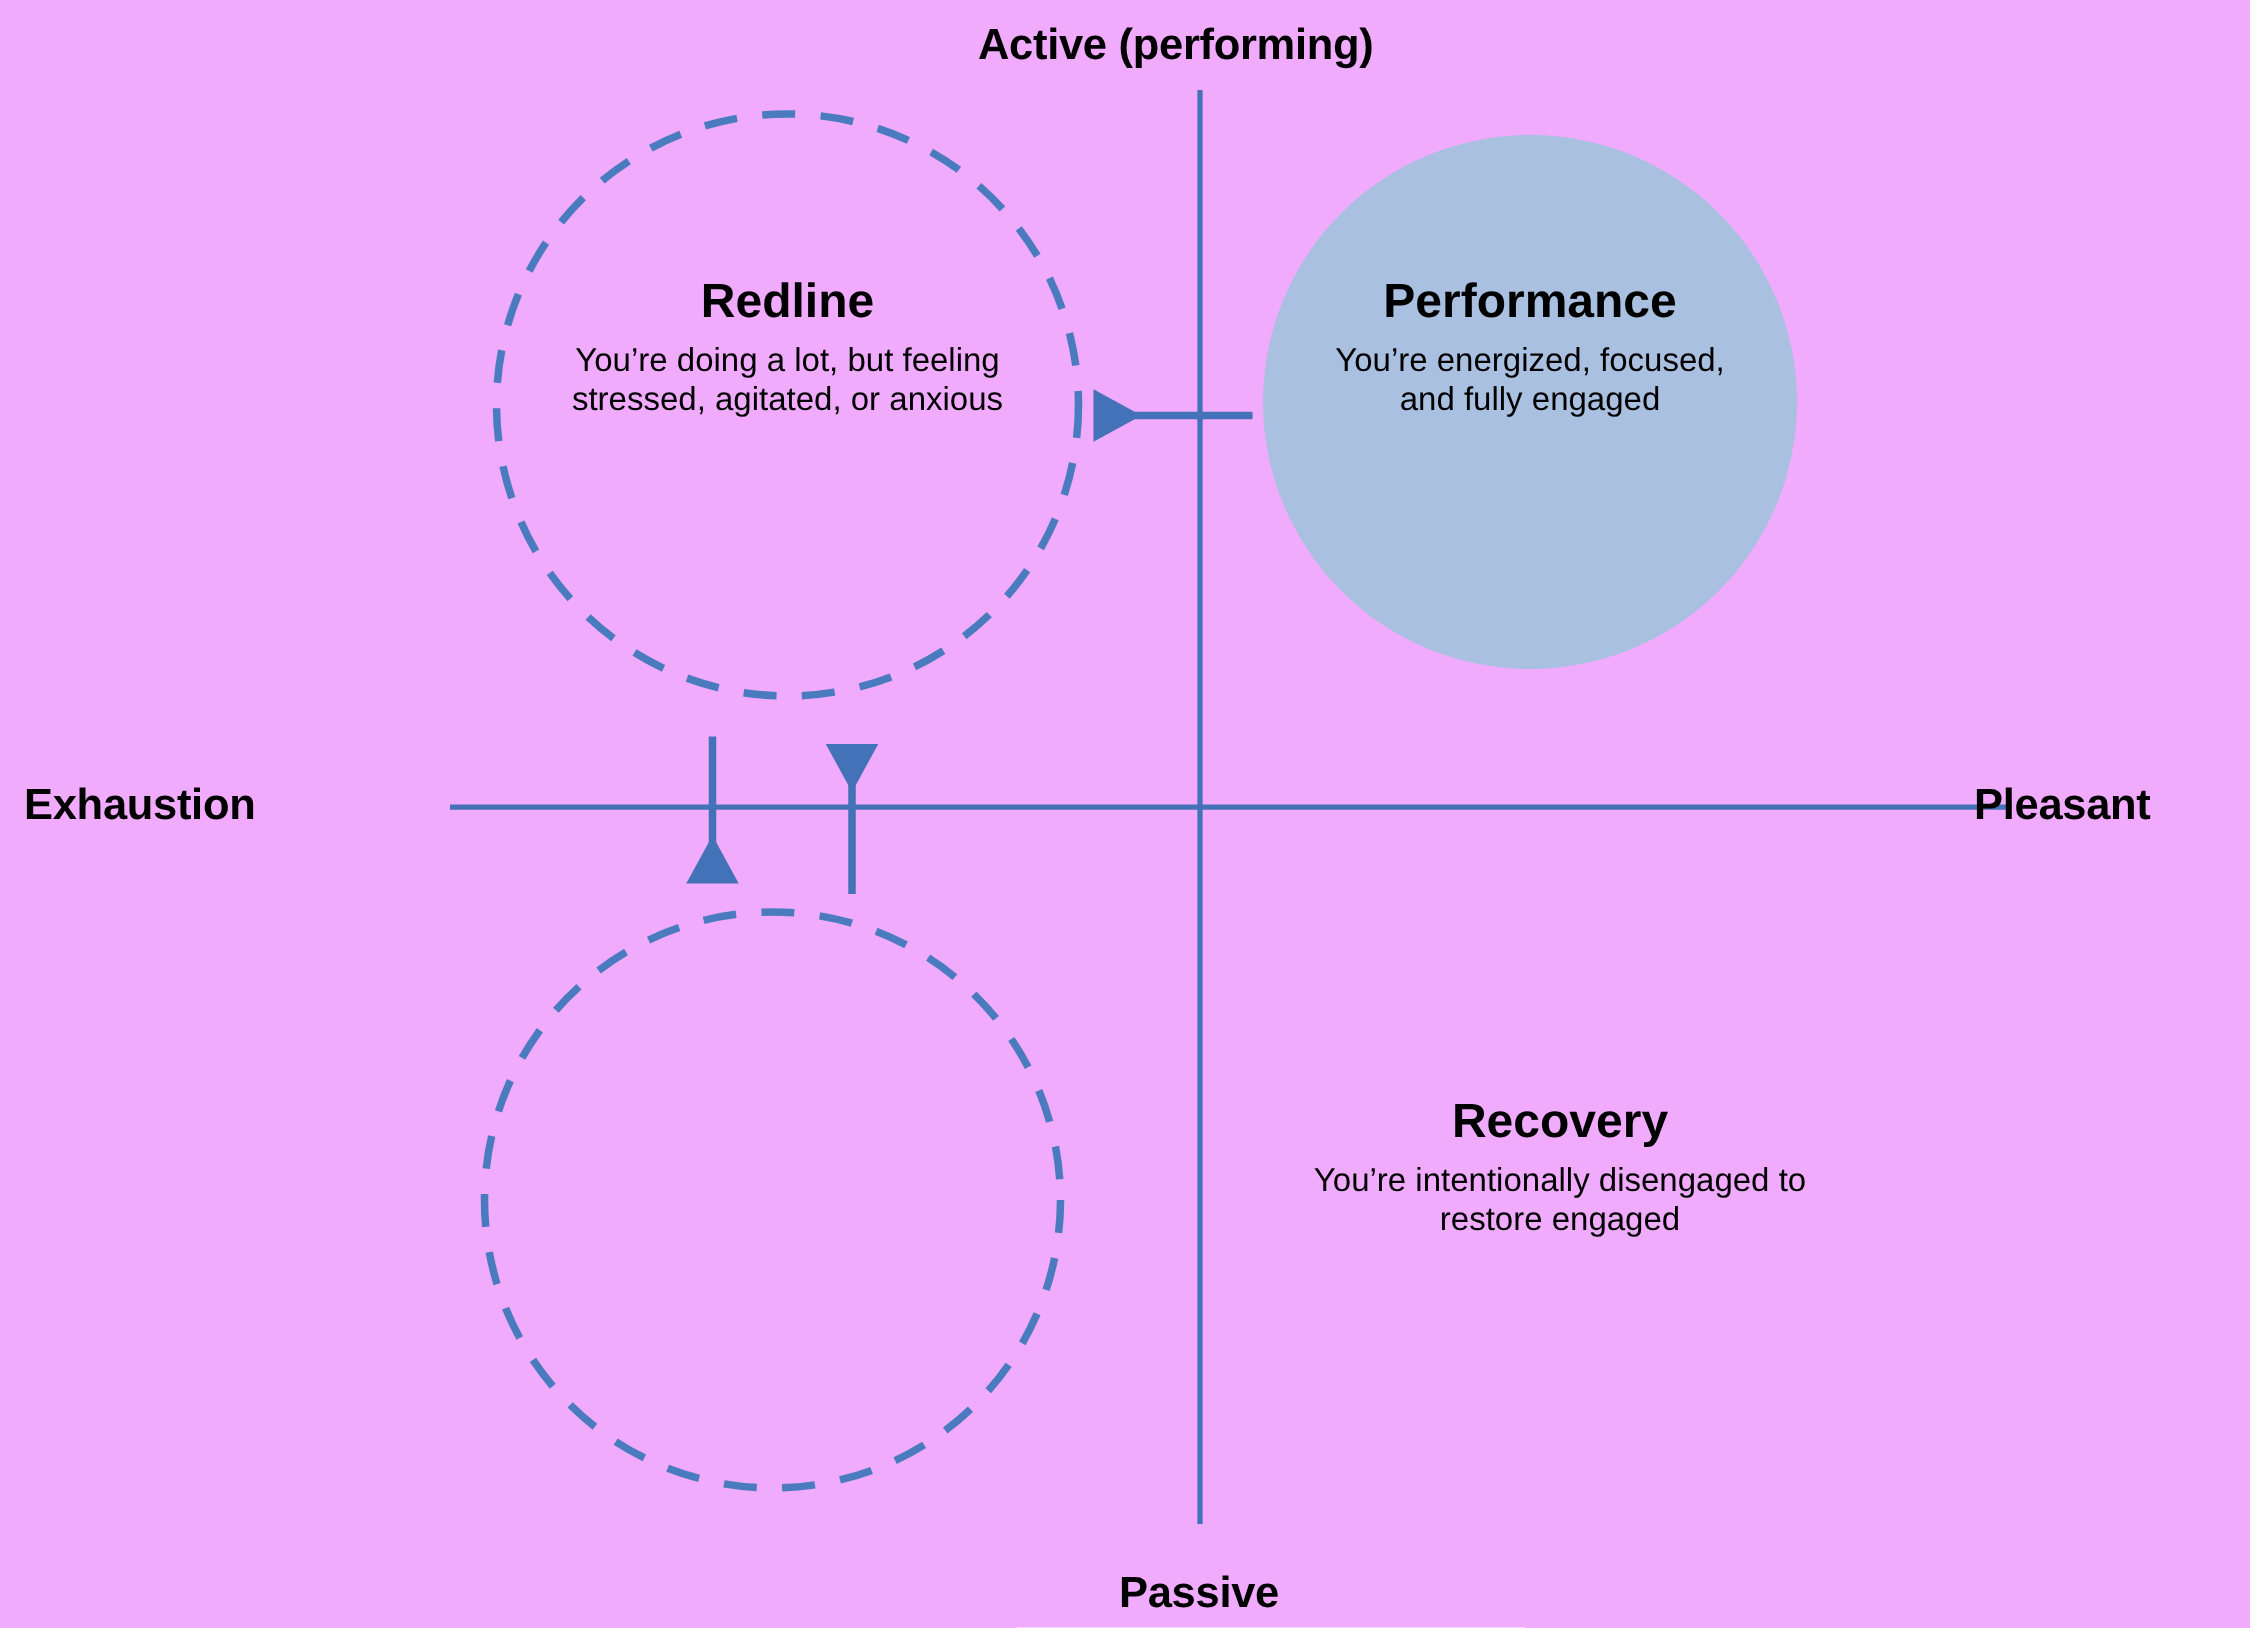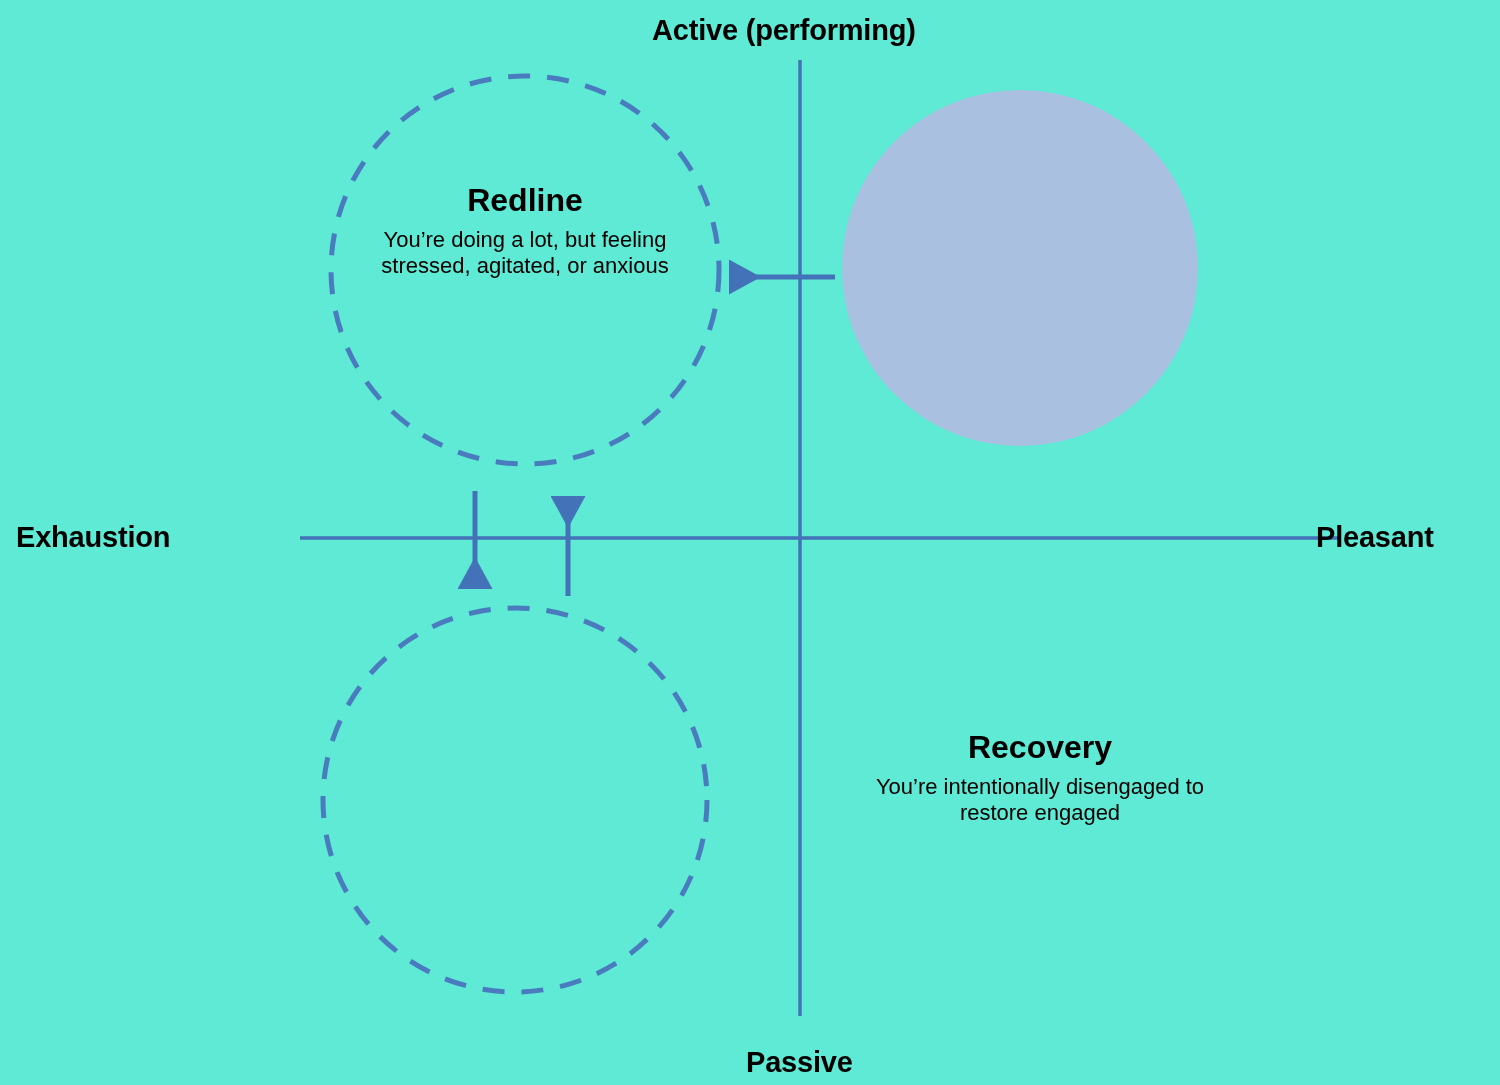--- a/index.html
+++ b/index.html
@@ -8,21 +8,21 @@
     background: #ffffff;
   }
   body {
     font-family: "Liberation Sans", sans-serif;
     color: #000000;
   }
   #canvas {
     position: relative;
     width: 1500px;
     height: 1085px;
-    background: #5eead4;
+    background: #f0abfc;
     overflow: hidden;
   }
   #axes-svg {
     position: absolute;
     left: 0;
     top: 0;
     width: 1500px;
     height: 1085px;
   }
 
@@ -125,20 +125,24 @@
 
   <div class="axis-label" id="label-unpleasant">Exhaustion</div>
 
   <div class="axis-label" id="label-pleasant">Pleasant</div>
 
   <div class="quadrant" id="quadrant-redline">
     <div class="q-title">Redline</div>
     <div class="q-desc">You’re doing a lot, but feeling stressed, agitated, or anxious</div>
   </div>
 
+  <div class="quadrant" id="quadrant-performance">
+    <div class="q-title">Performance</div>
+    <div class="q-desc">You’re energized, focused, and fully engaged</div>
+  </div>
 
 
   <div class="quadrant" id="quadrant-recovery">
     <div class="q-title">Recovery</div>
     <div class="q-desc">You’re intentionally disengaged to restore engaged</div>
   </div>
 
 </div>
 
 </body></html>

